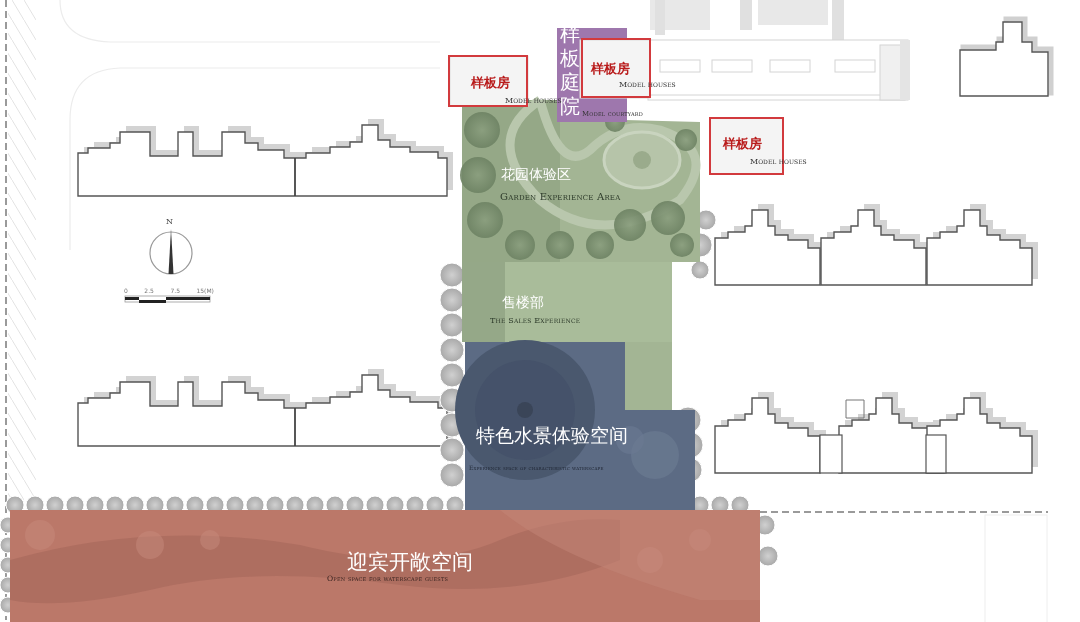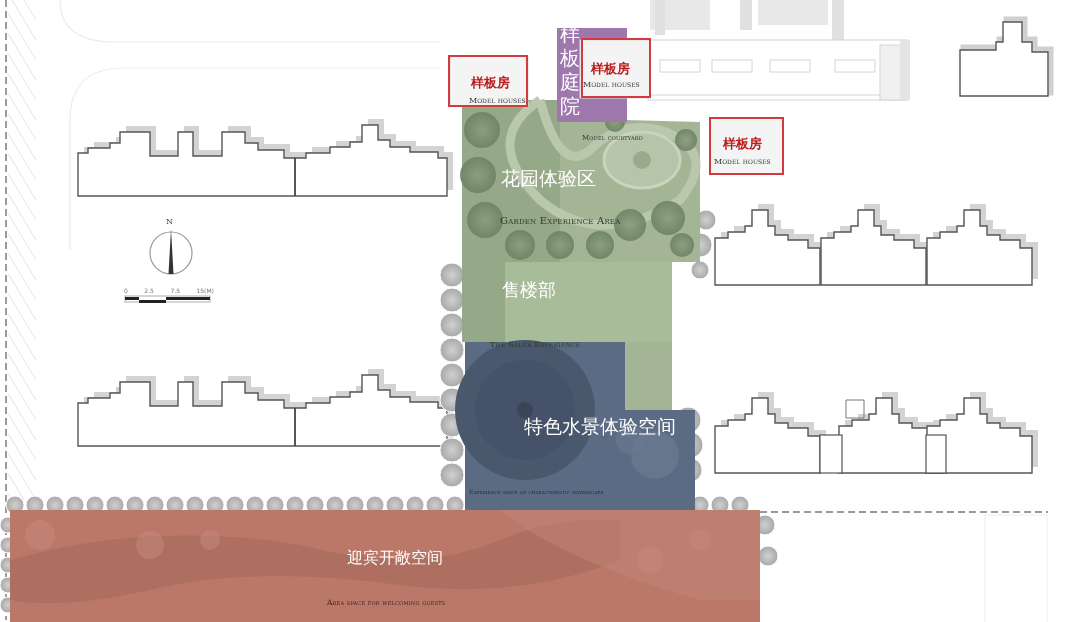--- a/index.html
+++ b/index.html
@@ -1,23 +1,23 @@
 <!DOCTYPE html>
 <html><head>
 <meta charset="utf-8">
 <style>
   html, body { margin: 0; padding: 0; background: #ffffff; }
   body { width: 1080px; height: 622px; position: relative; overflow: hidden; font-family: "DejaVu Sans", sans-serif; }
   .abs { position: absolute; }
   svg.base { position: absolute; left: 0; top: 0; }
   .cn { color: #ffffff; font-family: "DejaVu Sans", sans-serif; white-space: nowrap; }
-  .en { font-family: "DejaVu Serif", serif; font-variant: small-caps; white-space: nowrap; letter-spacing: 0.2px; margin-top: 24px; }
+  .en { font-family: "DejaVu Serif", serif; font-variant: small-caps; white-space: nowrap; letter-spacing: 0.2px; }
   .model-box { position: absolute; border: 2px solid #d23a3d; box-sizing: border-box; }
   .model-cn { position: absolute; color: #b91c1c; font-weight: bold; font-size: 13px; font-family: "DejaVu Sans", sans-serif; white-space: nowrap; }
-  .model-en { position: absolute; color: #333333; font-size: 8px; font-family: "DejaVu Serif", serif; font-variant: small-caps; white-space: nowrap; }
+  .model-en { position: absolute; color: #333333; font-size: 8px; font-family: "DejaVu Serif", serif; font-variant: small-caps; white-space: nowrap; margin-left: 36px; }
 </style>
 </head>
 <body>
 
 <svg class="base" width="1080" height="622" viewBox="0 0 1080 622">
   <defs>
     <pattern id="hatch" width="12" height="20" patternUnits="userSpaceOnUse">
       <path d="M0 0 L12 20" stroke="#e2e2e2" stroke-width="1"></path>
     </pattern>
     <radialGradient id="treeG" cx="50%" cy="50%" r="50%">
@@ -221,23 +221,23 @@
 <div class="model-en" style="left:469px;top:96px;">Model houses</div>
 
 <div class="model-box" style="left:581px;top:38px;width:70px;height:60px;"></div>
 <div class="model-cn" style="left:591px;top:60px;">样板房</div>
 <div class="model-en" style="left:583px;top:80px;">Model houses</div>
 
 <div class="model-box" style="left:709px;top:117px;width:75px;height:58px;"></div>
 <div class="model-cn" style="left:723px;top:135px;">样板房</div>
 <div class="model-en" style="left:714px;top:157px;">Model houses</div>
 
-<div class="abs cn" style="left:501px;top:166px;font-size:19px;">花园体验区</div>
+<div class="abs cn" style="left:501px;top:166px;font-size:14px;">花园体验区</div>
 <div class="abs en" style="left:500px;top:191px;font-size:10px;color:#2d3a2a;">Garden Experience Area</div>
 
-<div class="abs cn" style="left:502px;top:278px;font-size:18px;">售楼部</div>
+<div class="abs cn" style="left:502px;top:294px;font-size:14px;">售楼部</div>
 <div class="abs en" style="left:490px;top:316px;font-size:8px;color:#2d3a2a;">The Sales Experience</div>
 
-<div class="abs cn" style="left:476px;top:414px;font-size:19px;margin-left:48px;">特色水景体验空间</div>
+<div class="abs cn" style="left:476px;top:423px;font-size:19px;">特色水景体验空间</div>
 <div class="abs en" style="left:469px;top:464px;font-size:6px;color:#1e2533;">Experience space of characteristic waterscape</div>
 
-<div class="abs cn" style="left:347px;top:548px;font-size:16px;">迎宾开敞空间</div>
-<div class="abs en" style="left:327px;top:574px;font-size:7.5px;color:#3a2420;">Area space for welcoming guests</div>
+<div class="abs cn" style="left:347px;top:548px;font-size:21px;">迎宾开敞空间</div>
+<div class="abs en" style="left:327px;top:574px;font-size:7.5px;color:#3a2420;">Open space for waterscape guests</div>
 
 </body></html>

